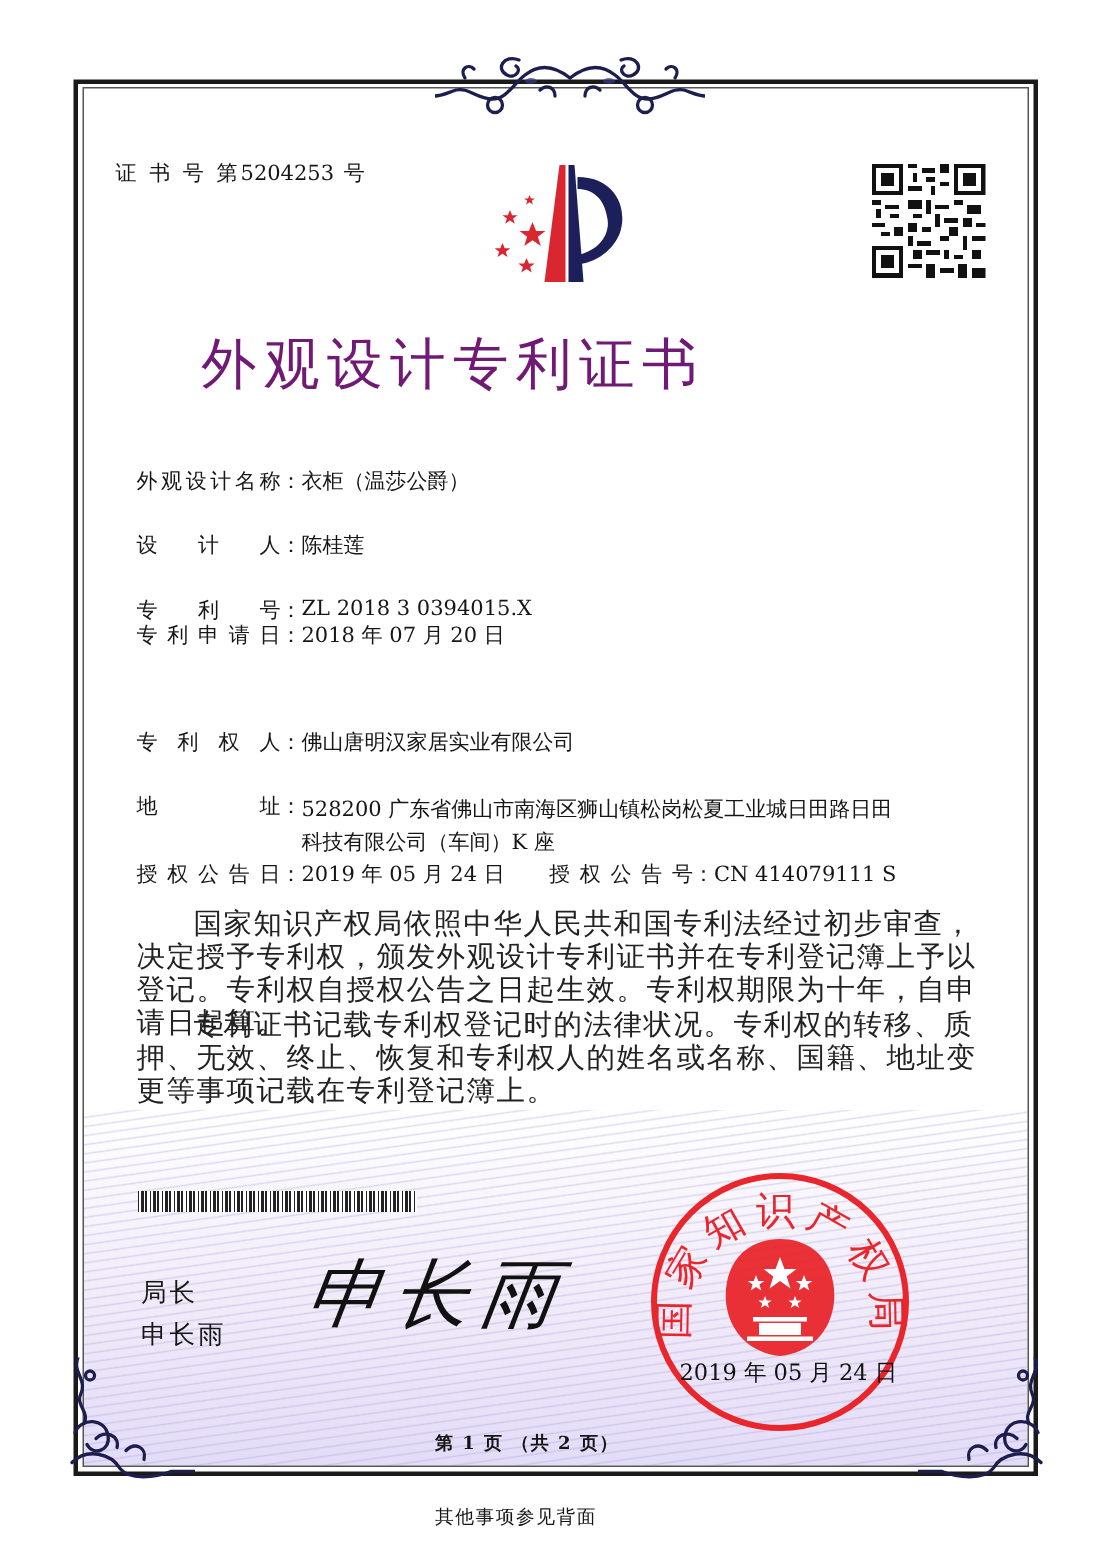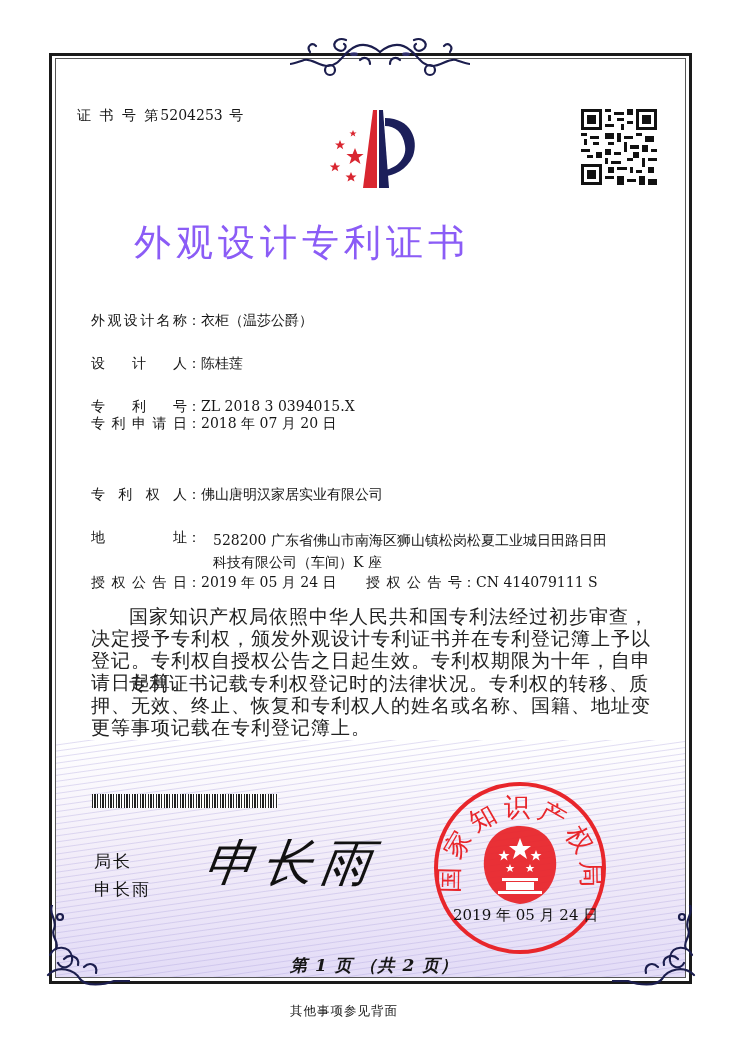--- a/index.html
+++ b/index.html
@@ -19,35 +19,35 @@
     position: absolute; left: 56px; top: 740px; width: 629px; height: 237px;
     background:
       repeating-linear-gradient(172deg, rgba(170,160,220,0.0) 0px, rgba(170,160,220,0.0) 4px, rgba(170,160,220,0.35) 5px, rgba(170,160,220,0.0) 6px),
       linear-gradient(180deg, rgba(255,255,255,1) 0%, rgba(236,228,246,0.7) 50%, rgba(224,216,246,0.9) 100%);
   }
   .ornament { position: absolute; }
   .cert-no { position: absolute; left: 77px; top: 107px; font-size: 14px; letter-spacing: 2px; }
   .qr { position: absolute; left: 581px; top: 108px; width: 76px; height: 78px; }
   .logo { position: absolute; left: 315px; top: 100px; width: 110px; height: 95px; }
   .title { position: absolute; left: 0; width: 604px; top: 218px; text-align: center;
-    font-family: "DejaVu Sans", "Liberation Sans", sans-serif; font-size: 37px; letter-spacing: 5px; font-weight: normal; color: #8b5cf6; }
+    font-family: "DejaVu Sans", "Liberation Sans", sans-serif; font-size: 37px; letter-spacing: 5px; font-weight: normal; color: #701a75; }
   .field { position: absolute; left: 91px; font-size: 14px; white-space: nowrap; }
   .field .lbl { display: inline-block; width: 96px; text-align-last: justify; letter-spacing: 0; }
   .field .val { display: inline-block; vertical-align: top; }
-  .addr-val { width: 400px; white-space: normal; line-height: 22px; margin-left: 12px; }
+  .addr-val { width: 400px; white-space: normal; line-height: 22px; }
   .pub-no { position: absolute; left: 366px; top: 574px; font-size: 14px; white-space: nowrap; }
   .pub-no .lbl { display: inline-block; width: 96px; text-align-last: justify; }
   .para { position: absolute; left: 91px; width: 562px; font-size: 19px; line-height: 22px; text-indent: 2em; letter-spacing: 1px; color: #222; }
   .barcode { position: absolute; left: 92px; top: 794px; width: 186px; height: 14px;
     background: repeating-linear-gradient(90deg, #222 0 1px, #fff 1px 2px, #222 2px 4px, #fff 4px 5px, #222 5px 6px, #fff 6px 8px); }
   .director { position: absolute; left: 94px; font-size: 17px; font-family: Liberation Serif, serif; letter-spacing: 2px; }
   .signature { position: absolute; left: 205px; top: 830px; font-size: 50px; font-family: "DejaVu Serif", serif; font-style: italic; letter-spacing: 8px; transform: skewX(-8deg); color: #111; }
   .seal { position: absolute; left: 432px; top: 780px; width: 176px; height: 176px; }
   .seal-date { position: absolute; left: 453px; top: 906px; font-size: 15px; color: #111; white-space: nowrap; }
-  .page-no { position: absolute; left: 290px; top: 954px; font-size: 17px; font-weight: bold; letter-spacing: 1px; font-style: italic; }
+  .page-no { position: absolute; left: 290px; top: 954px; font-size: 12px; font-weight: bold; letter-spacing: 1px; }
   .footer-note { position: absolute; left: 290px; top: 1003px; font-size: 12.5px; font-weight: normal; letter-spacing: 1px; }
 </style>
 </head>
 <body>
 
 <div class="guilloche"></div>
 <div class="frame-outer"></div>
 <div class="frame-inner"></div>
 
 <svg class="ornament" style="left:290px;top:30px" width="180" height="48" viewBox="0 0 180 48">

